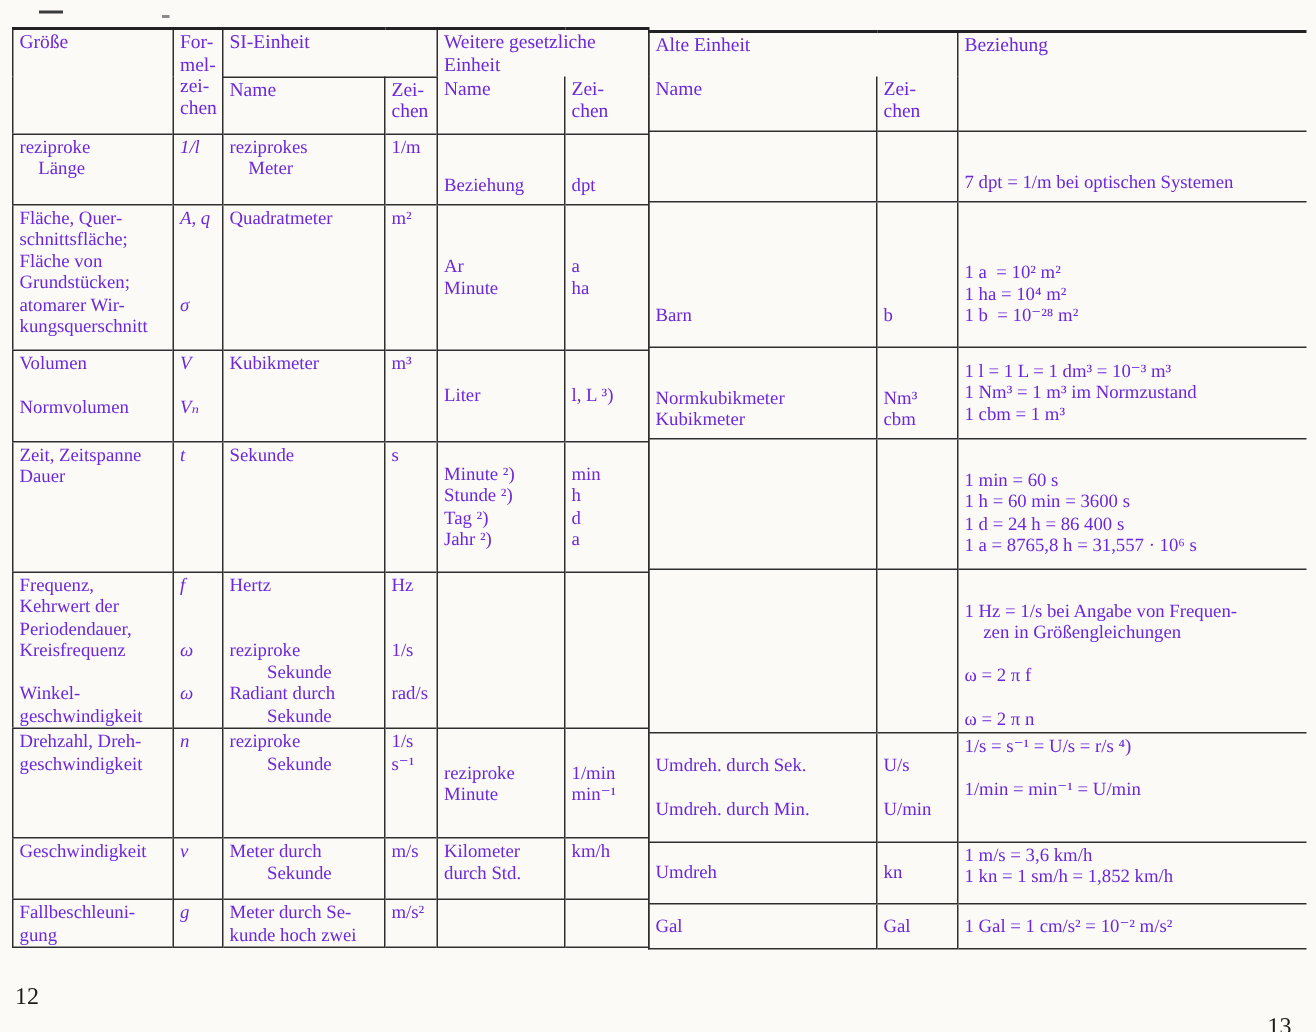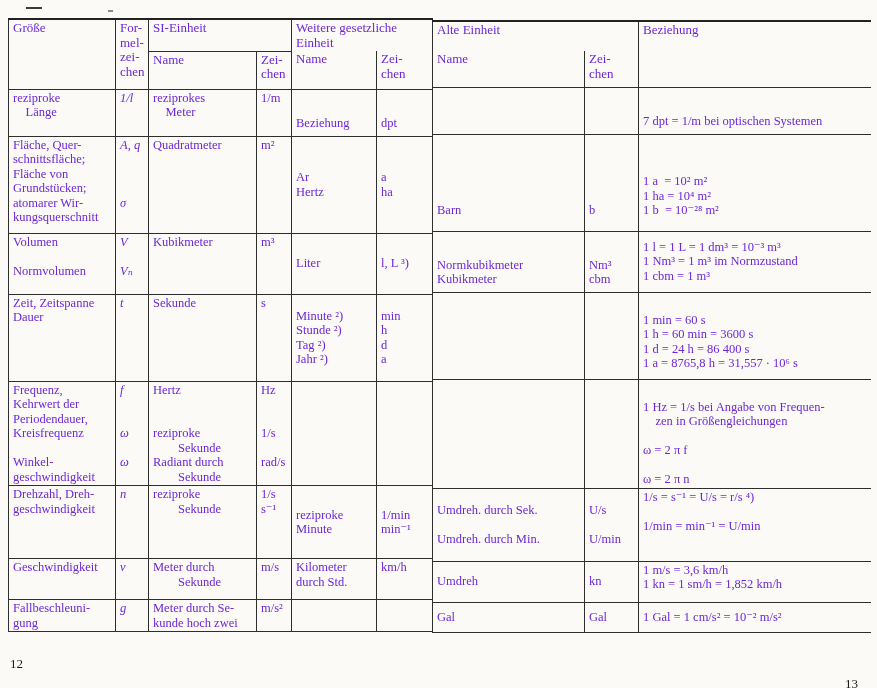--- a/index.html
+++ b/index.html
@@ -19,21 +19,21 @@
   .bt{border-top:1px solid #2e2e2e;}
   .bb{border-bottom:1px solid #2e2e2e;}
   .it{font-style:italic;}
   .vb{vertical-align:bottom;padding-bottom:5px;}
   .vb2{vertical-align:bottom;padding-bottom:13px;}
   .vm{vertical-align:middle;}
   .pt{padding-top:20px;}
   .footnote{position:absolute;font-size:12px;line-height:15px;white-space:pre;}
   .fn-left{left:8px;top:634px;}
   .fn-right{left:436px;top:626px;}
-  .pagenum{position:absolute;font-size:13px;}
+  .pagenum{position:absolute;font-size:16px;}
   .pn-left{left:10px;top:656px;}
   .pn-right{left:845px;top:650px;margin-top:26px;}
   .artifact{position:absolute;left:26px;top:7px;width:16px;height:2px;background:#3a3a3a;}
   .artifact2{position:absolute;left:108px;top:10px;width:5px;height:2px;background:#8a8a8a;}
 </style>
 </head>
 <body>
 
 <div class="page">
 
@@ -87,21 +87,21 @@
 atomarer Wir-
 kungsquerschnitt</td>
       <td class="bt bl it">A, q
 
 
 
 σ</td>
       <td class="bt bl">Quadratmeter</td>
       <td class="bt bl">m²</td>
       <td class="bt bl vm">Ar
-Hertz</td>
+Minute</td>
       <td class="bt bl vm">a
 ha</td>
     </tr>
     <tr style="height:61px">
       <td class="bt">Volumen
 
 Normvolumen</td>
       <td class="bt bl it">V
 
 Vₙ</td>

